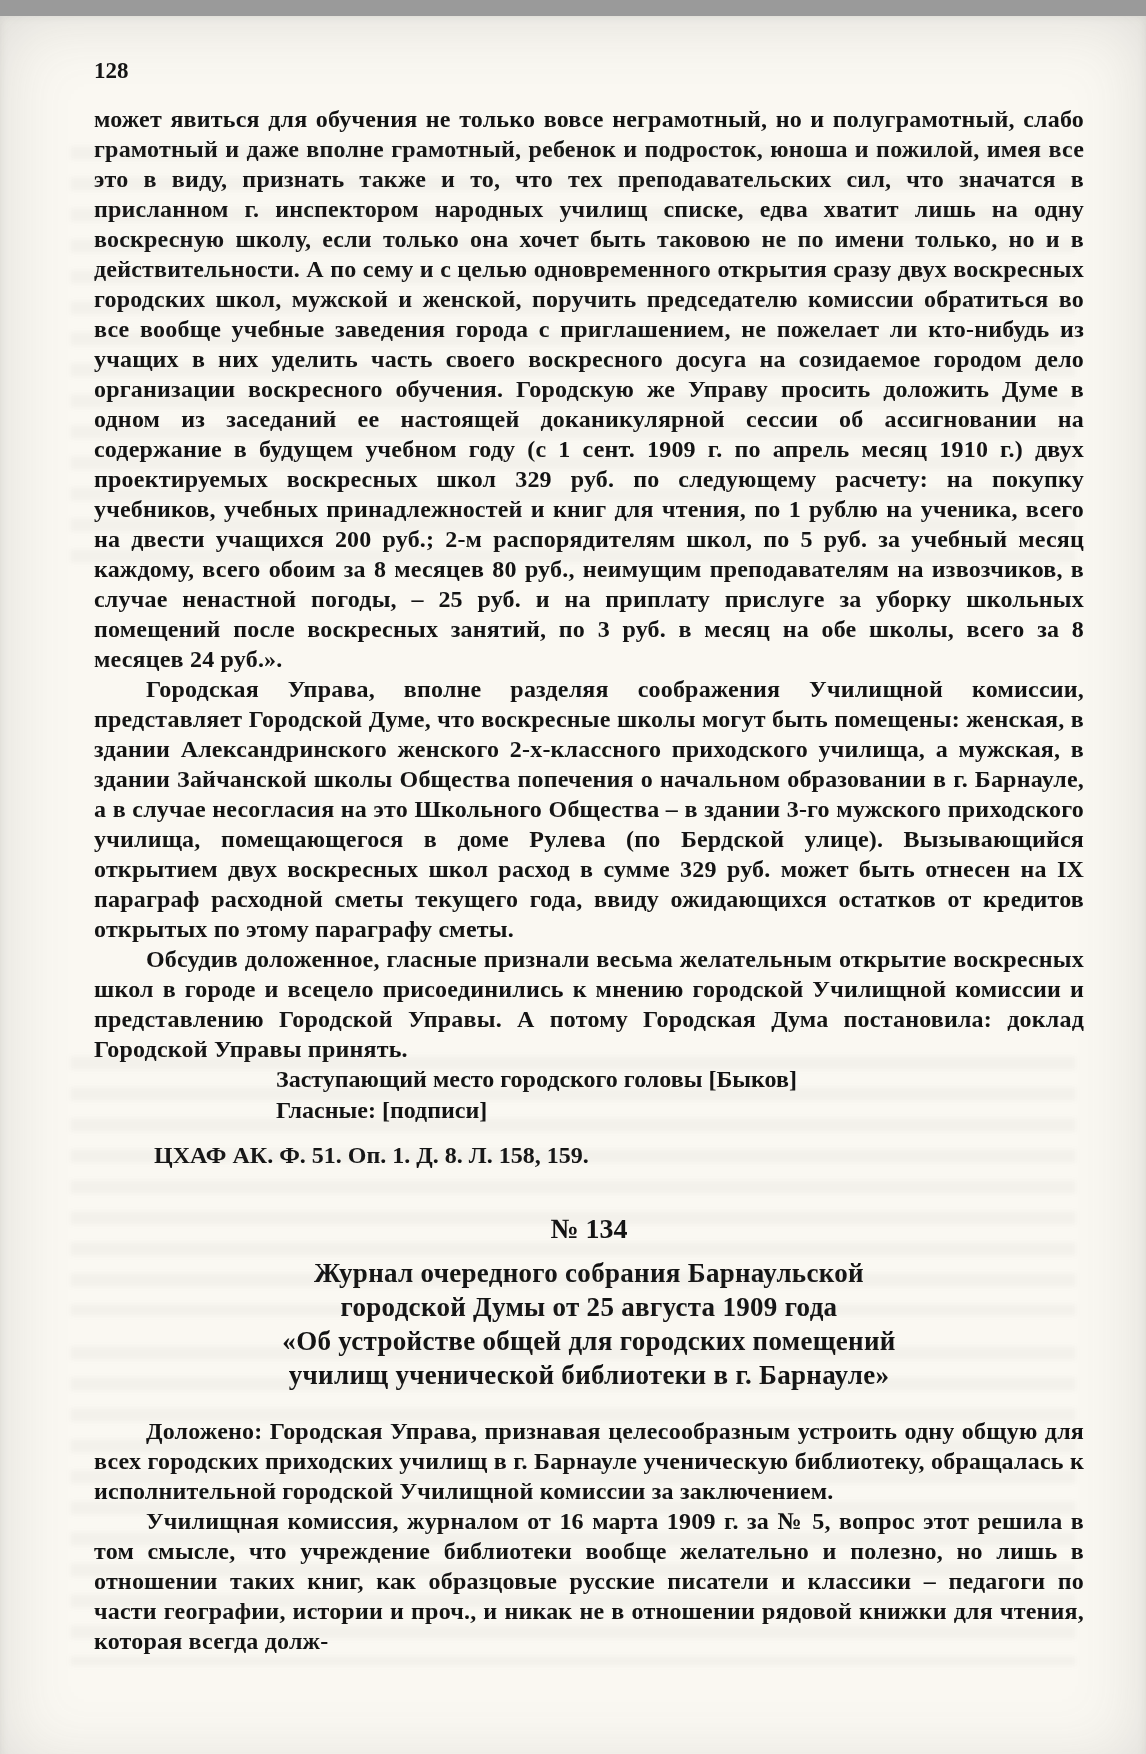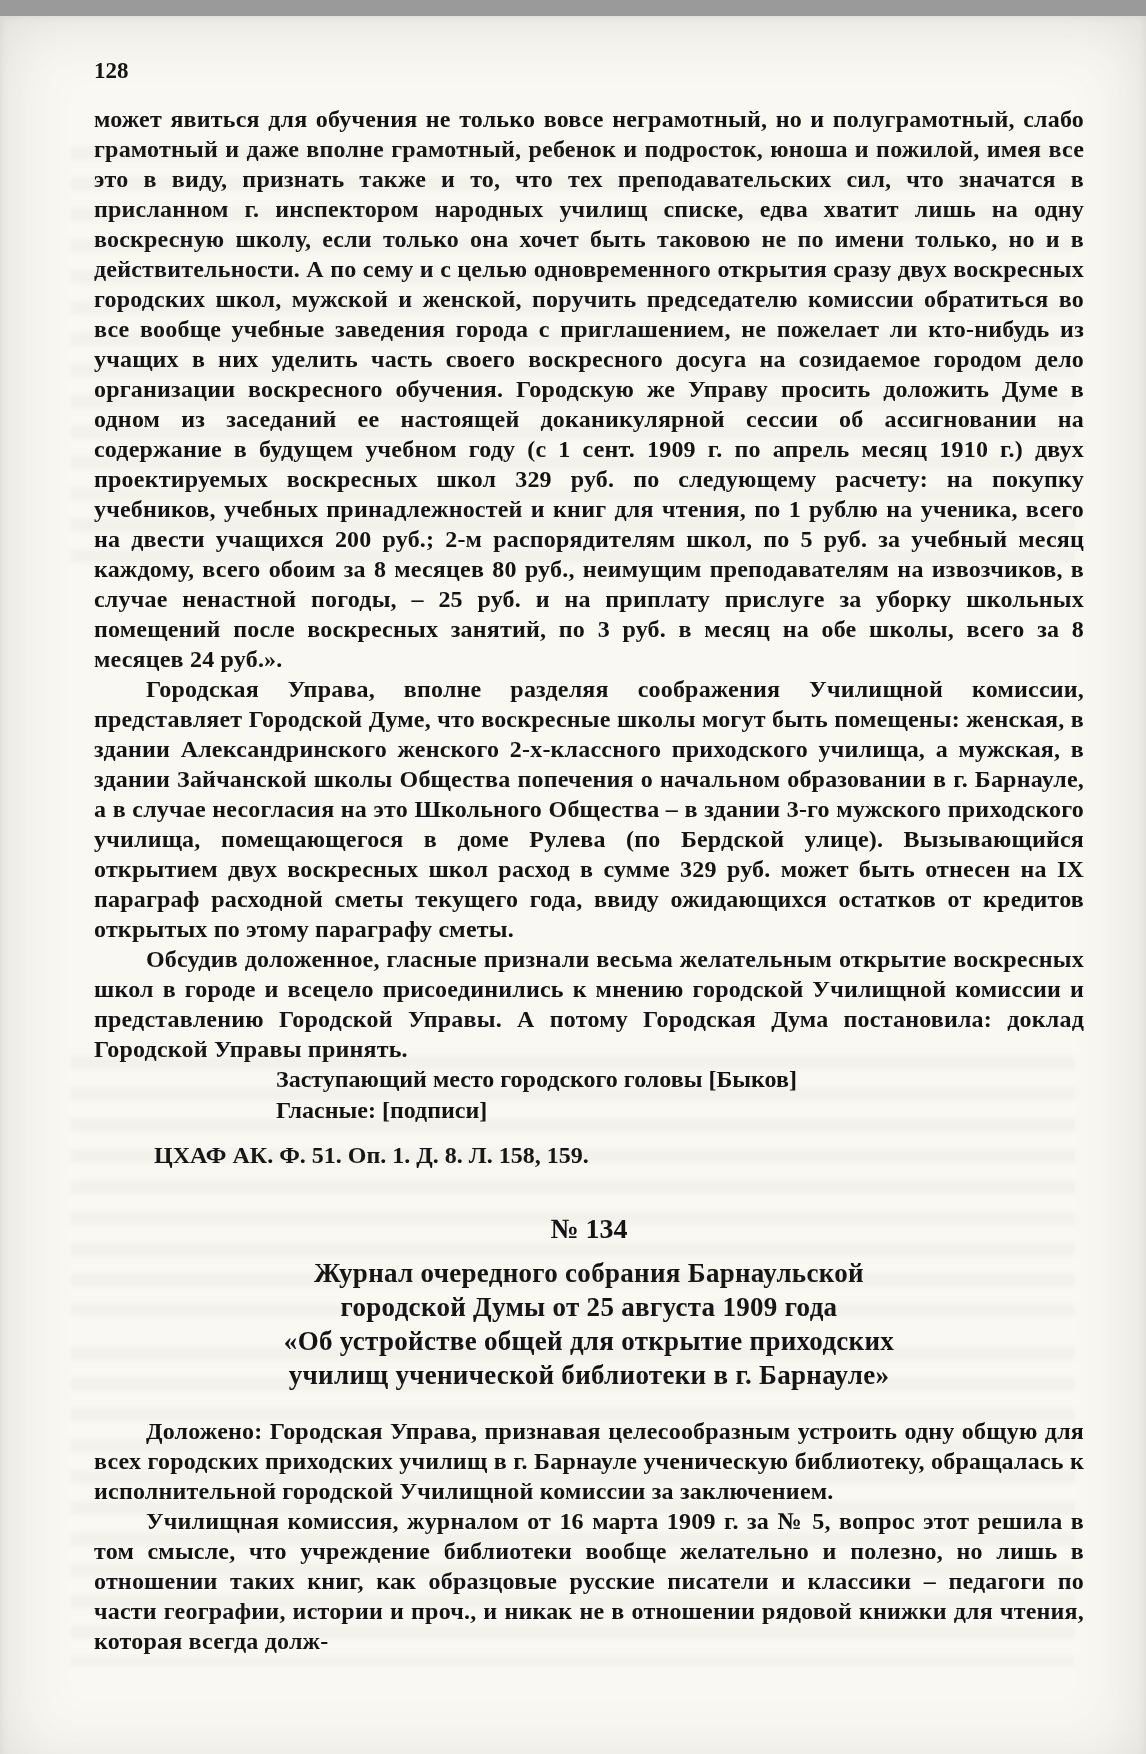--- a/index.html
+++ b/index.html
@@ -117,21 +117,21 @@
     <p class="sig">Заступающий место городского головы [Быков]</p>
     <p class="sig">Гласные: [подписи]</p>
 
     <p class="archive">ЦХАФ АК. Ф. 51. Оп. 1. Д. 8. Л. 158, 159.</p>
 
     <h2 class="doc-number">№ 134</h2>
 
     <h3 class="doc-title">
       <span class="title-line">Журнал очередного собрания Барнаульской</span>
       <span class="title-line">городской Думы от 25 августа 1909 года</span>
-      <span class="title-line">«Об устройстве общей для открытие приходских</span>
+      <span class="title-line">«Об устройстве общей для городских помещений</span>
       <span class="title-line">училищ ученической библиотеки в г. Барнауле»</span>
     </h3>
 
     <p class="body-par">Доложено: Городская Управа, признавая целесообразным устроить одну общую для всех городских приходских училищ в г. Барнауле ученическую библиотеку, обращалась к исполнительной городской Училищной комиссии за заключением.</p>
     <p class="body-par">Училищная комиссия, журналом от 16 марта 1909 г. за № 5, вопрос этот решила в том смысле, что учреждение библиотеки вообще желательно и полезно, но лишь в отношении таких книг, как образцовые русские писатели и классики – педагоги по части географии, истории и проч., и никак не в отношении рядовой книжки для чтения, которая всегда долж-</p>
 
   </main>
 
   <div class="edge-mark"></div>
 

